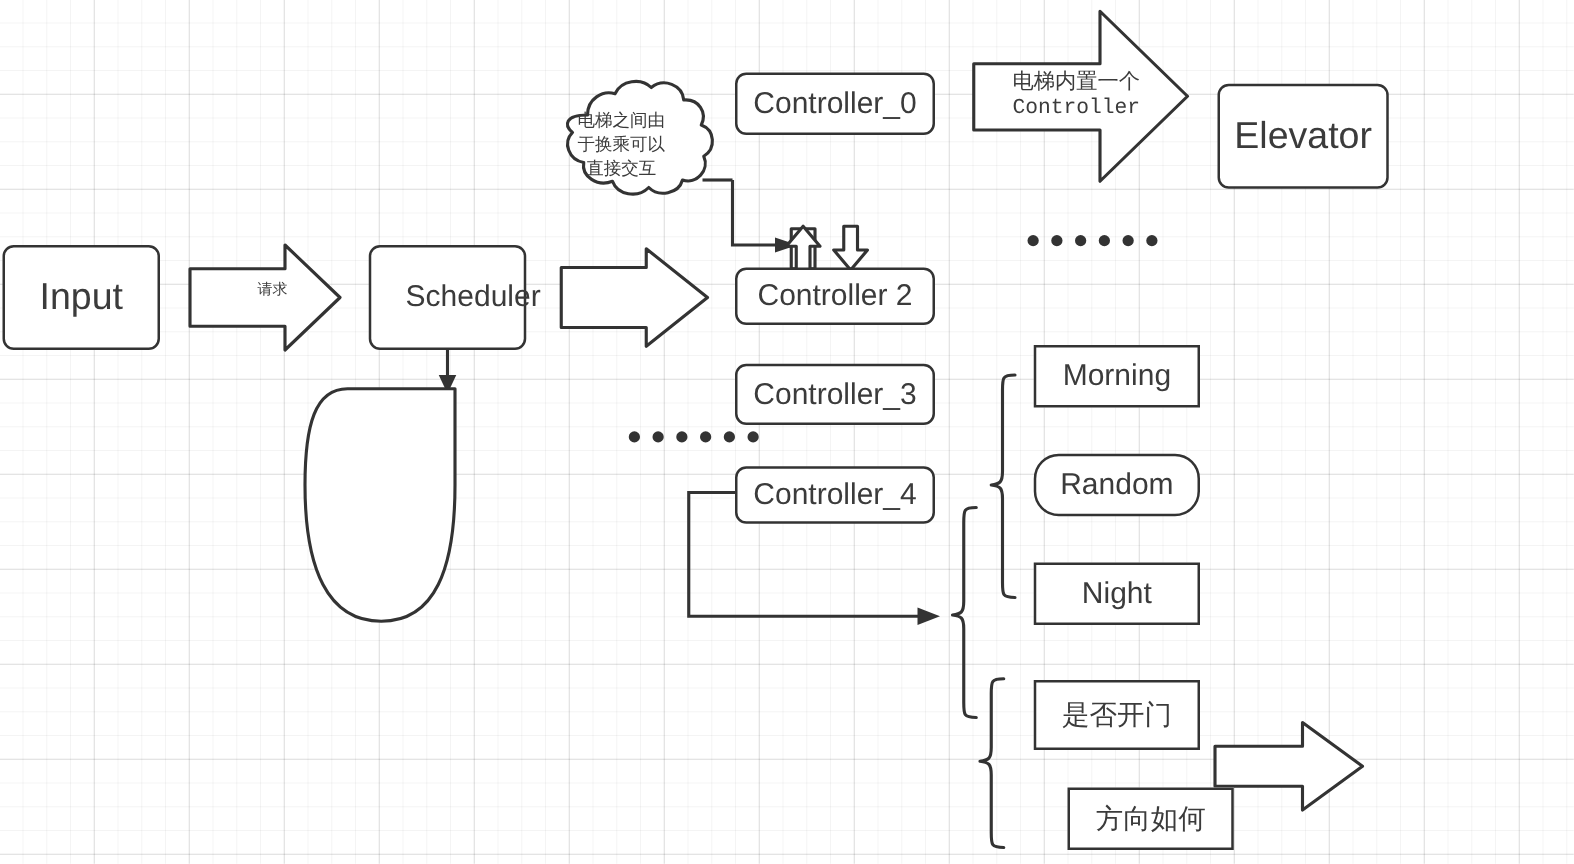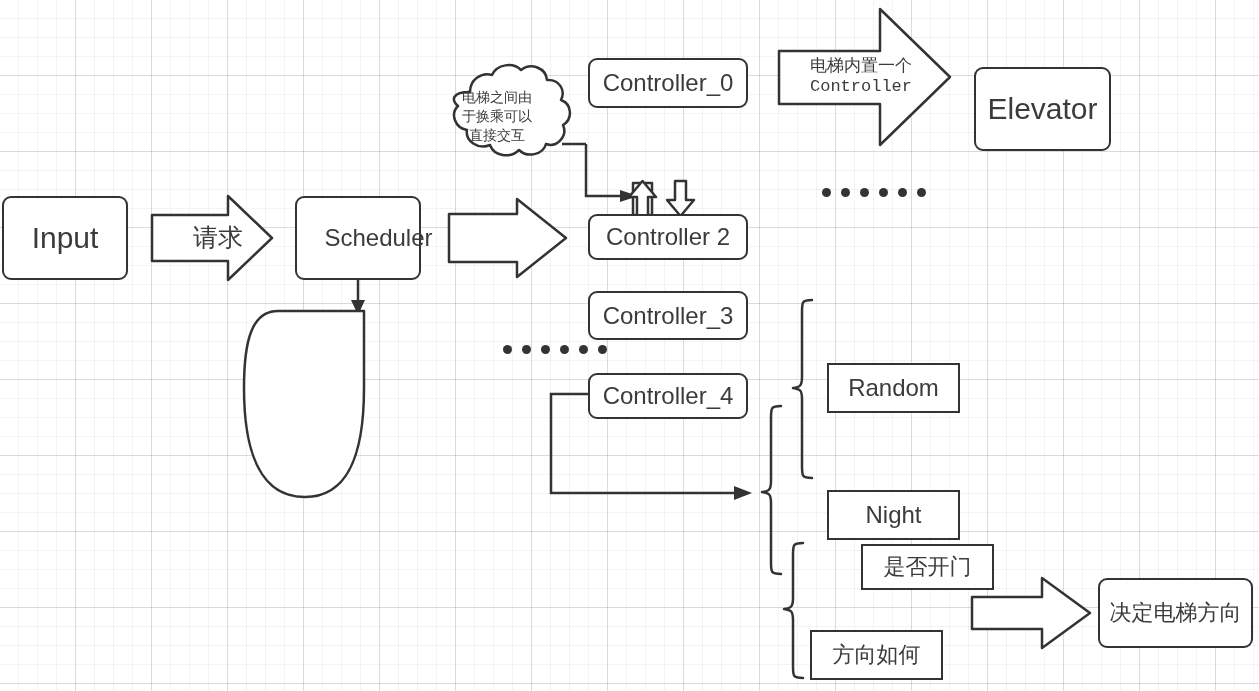--- a/index.html
+++ b/index.html
@@ -32,21 +32,21 @@
     justify-content:center;
     color:#3b3b3b;
     text-align:right;
     line-height:1.15;
     white-space:pre-line;
   }
   .rounded{border-radius:9px;}
   .square{border-radius:0;}
   .big{font-size:30px;}
   .mid{font-size:24px;}
-  .sm{font-size:25px;}
+  .sm{font-size:12px;}
   .cn{font-size:22px;}
   svg.layer{
     position:absolute;
     left:0; top:0;
     width:1259px;
     height:691px;
     overflow:visible;
     pointer-events:none;
   }
   .stroke{
@@ -176,30 +176,30 @@
 
   <div class="node rounded mid" style="left:588px; top:58px; width:160px; height:50px;">Controller_0</div>
 
 
   <div class="node rounded mid" style="left:588px; top:214px; width:160px; height:46px;">Controller 2</div>
 
   <div class="node rounded mid" style="left:588px; top:291px; width:160px; height:49px;">Controller_3</div>
 
   <div class="node rounded mid" style="left:588px; top:373px; width:160px; height:46px;">Controller_4</div>
 
-
-  <div class="node square mid" style="left:827px; top:363px; width:133px; height:50px;">Random</div>
-
-  <div class="node square mid" style="left:827px; top:450px; width:133px; height:50px;margin-top:40px;">Night</div>
-
-  <div class="node square cn" style="left:861px; top:544px; width:133px; height:46px;">是否开门</div>
-
-  <div class="node square cn" style="left:810px; top:630px; width:133px; height:50px;">方向如何</div>
-
-  <div class="node rounded cn" style="left:1098px; top:578px; width:155px; height:70px;">决定电梯方向</div>
+  <div class="node square mid" style="left:827px; top:276px; width:133px; height:50px;">Morning</div>
+
+  <div class="node square mid" style="left:827px; top:363px; width:133px; height:50px;border-radius:20px;">Random</div>
+
+  <div class="node square mid" style="left:827px; top:450px; width:133px; height:50px;">Night</div>
+
+  <div class="node square cn" style="left:827px; top:544px; width:133px; height:56px;">是否开门</div>
+
+  <div class="node square cn" style="left:854px; top:630px; width:133px; height:50px;">方向如何</div>
+
 
   <div class="lbl sm" style="left:178px; top:226px; width:80px;">请求</div>
 
   <div class="lbl" style="left:790px; top:57px; width:142px; font-size:17px;">电梯内置一个
 Controller</div>
 
   <div class="lbl" style="left:452px; top:89px; width:90px; font-size:14px; line-height:1.35;text-align:center;">电梯之间由
 于换乘可以
 直接交互</div>
 

